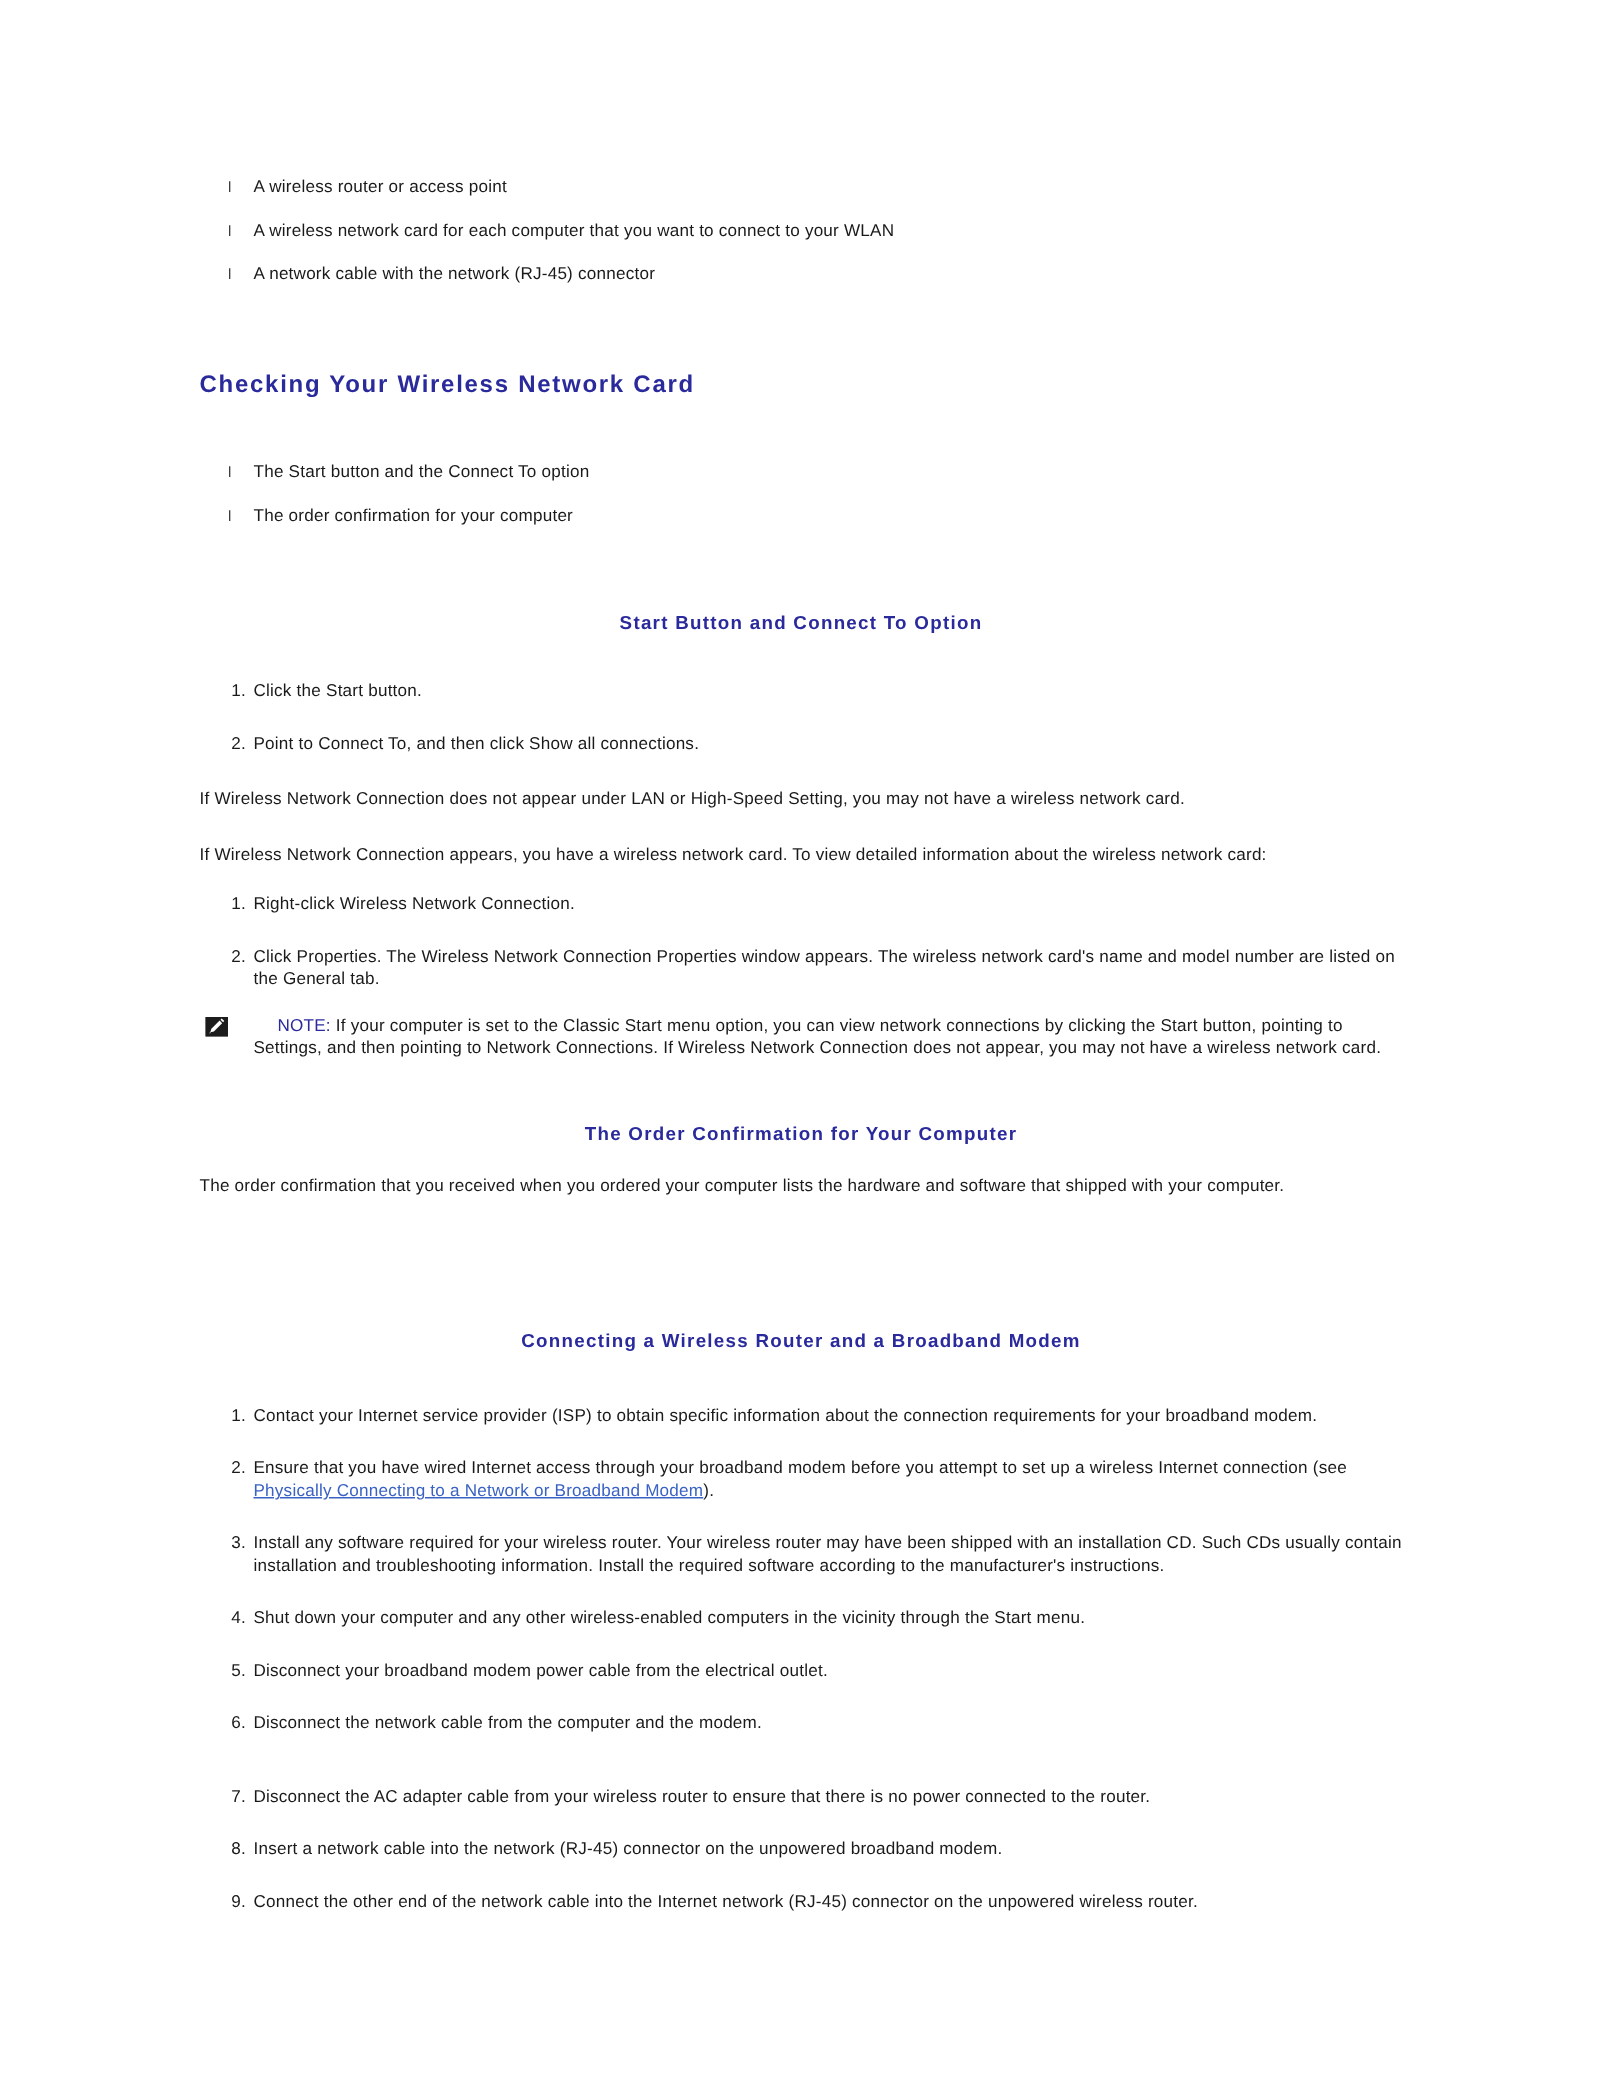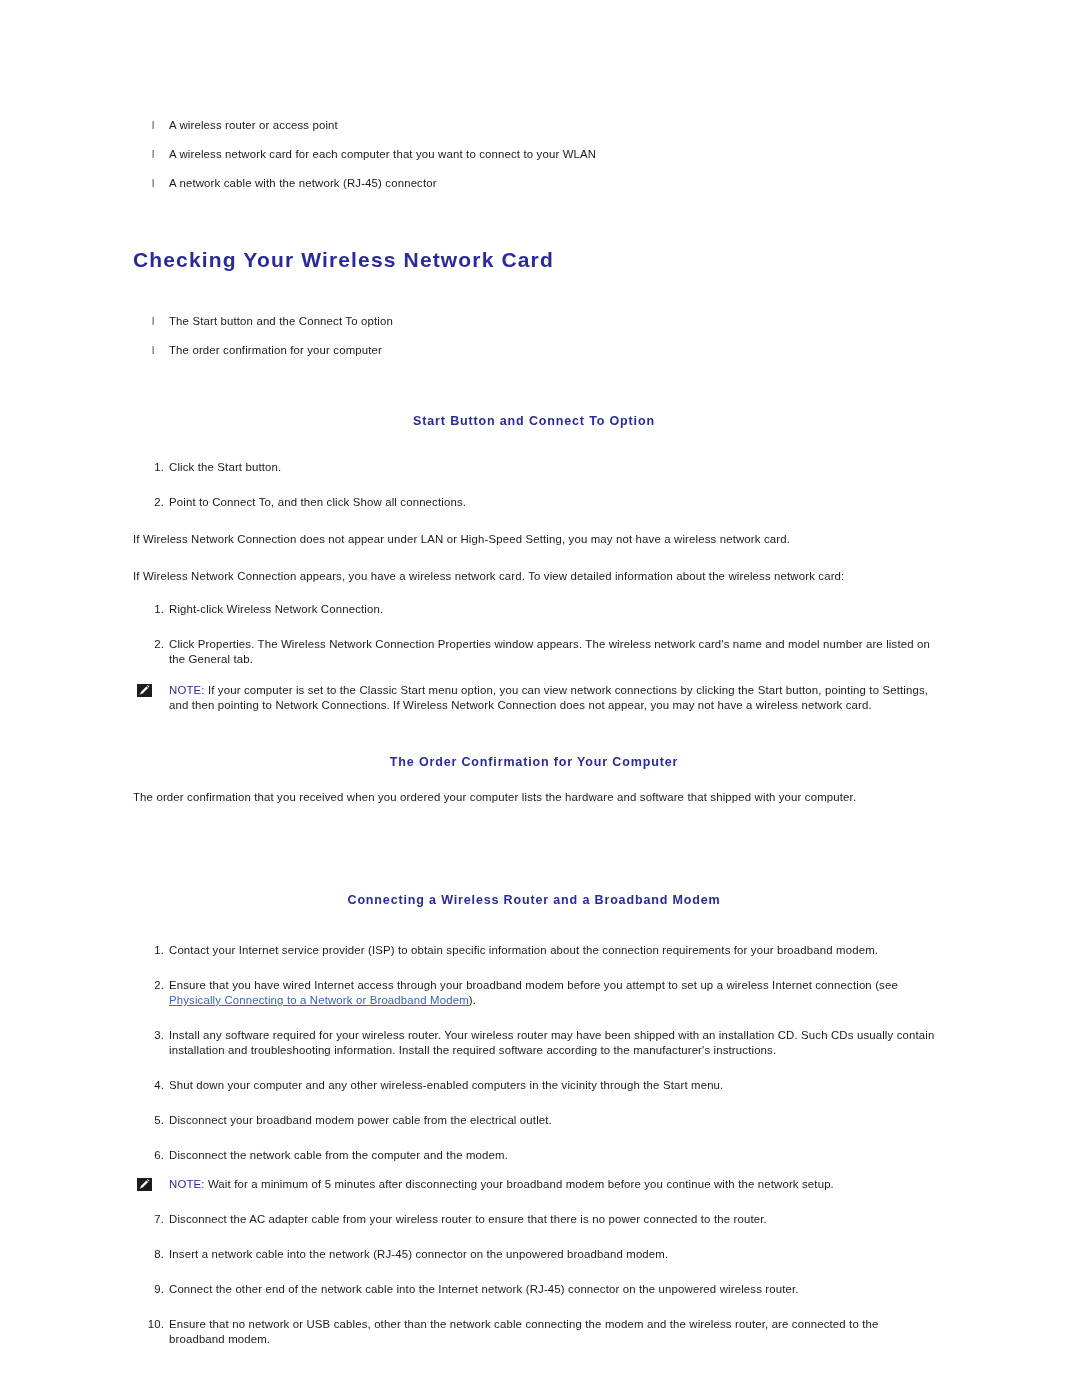--- a/index.html
+++ b/index.html
@@ -19,21 +19,21 @@
   .page {
     position: relative;
     width: 1080px;
     min-height: 1397px;
     box-sizing: border-box;
     padding: 118px 145px 40px 133px;
   }
 
   
   h1.doc-h1 {
-    font-size: 21px;
+    font-size: 16px;
     font-weight: bold;
     color: #2a2a9c;
     letter-spacing: 1.15px;
     margin: 0;
     padding: 0;
     line-height: 1.2;
   }
 
   h2.doc-h2 {
     font-size: 12.5px;
@@ -126,20 +126,21 @@
     top: 1px;
     width: 15px;
     height: 13px;
     background: #1c1c1c;
     display: block;
   }
   .note-icon svg { display: block; }
   .note-label {
     color: #2a2a9c;
     font-weight: normal;
+    margin-left: 16px;
   }
 
   
   a.doclink, .doclink {
     color: #3a62c4;
     text-decoration: underline;
     cursor: pointer;
   }
   .sp-14 { height: 14px; }
   .sp-16 { height: 16px; }
@@ -283,46 +284,31 @@
       <span>Disconnect your broadband modem power cable from the electrical outlet.</span>
     </li>
     <li>
       <span class="num">6.</span>
       <span>Disconnect the network cable from the computer and the modem.</span>
     </li>
   </ol>
 
   <div class="sp-14"></div>
 
-  <div class="note">
-    <span class="note-icon">
-      <svg width="15" height="13" viewBox="0 0 15 13" xmlns="http://www.w3.org/2000/svg">
-        <rect x="0" y="0" width="15" height="13" fill="#1c1c1c"></rect>
-        <path d="M3.2 10.2 L3.9 7.9 L9.4 2.4 L11.1 4.1 L5.6 9.6 Z" fill="#ffffff"></path>
-        <path d="M10.0 1.8 L11.7 3.5 L12.5 2.7 L10.8 1.0 Z" fill="#ffffff"></path>
-        <path d="M2.6 11.0 L3.6 10.6 L3.0 10.0 Z" fill="#ffffff"></path>
-      </svg>
-    </span>
-    <span class="note-label">NOTE:</span><span> Wait for a minimum of 5 minutes after disconnecting your broadband modem before you continue with the network setup.</span>
-  </div>
 
   <div class="sp-20"></div>
 
   <ol class="ol">
     <li>
       <span class="num">7.</span>
       <span>Disconnect the AC adapter cable from your wireless router to ensure that there is no power connected to the router.</span>
     </li>
     <li>
       <span class="num">8.</span>
       <span>Insert a network cable into the network (RJ-45) connector on the unpowered broadband modem.</span>
     </li>
     <li>
       <span class="num">9.</span>
       <span>Connect the other end of the network cable into the Internet network (RJ-45) connector on the unpowered wireless router.</span>
     </li>
-    <li>
-      <span class="num">10.</span>
-      <span>Ensure that no network or USB cables, other than the network cable connecting the modem and the wireless router, are connected to the broadband modem.</span>
-    </li>
   </ol>
 
 </div>
 
 </body></html>

